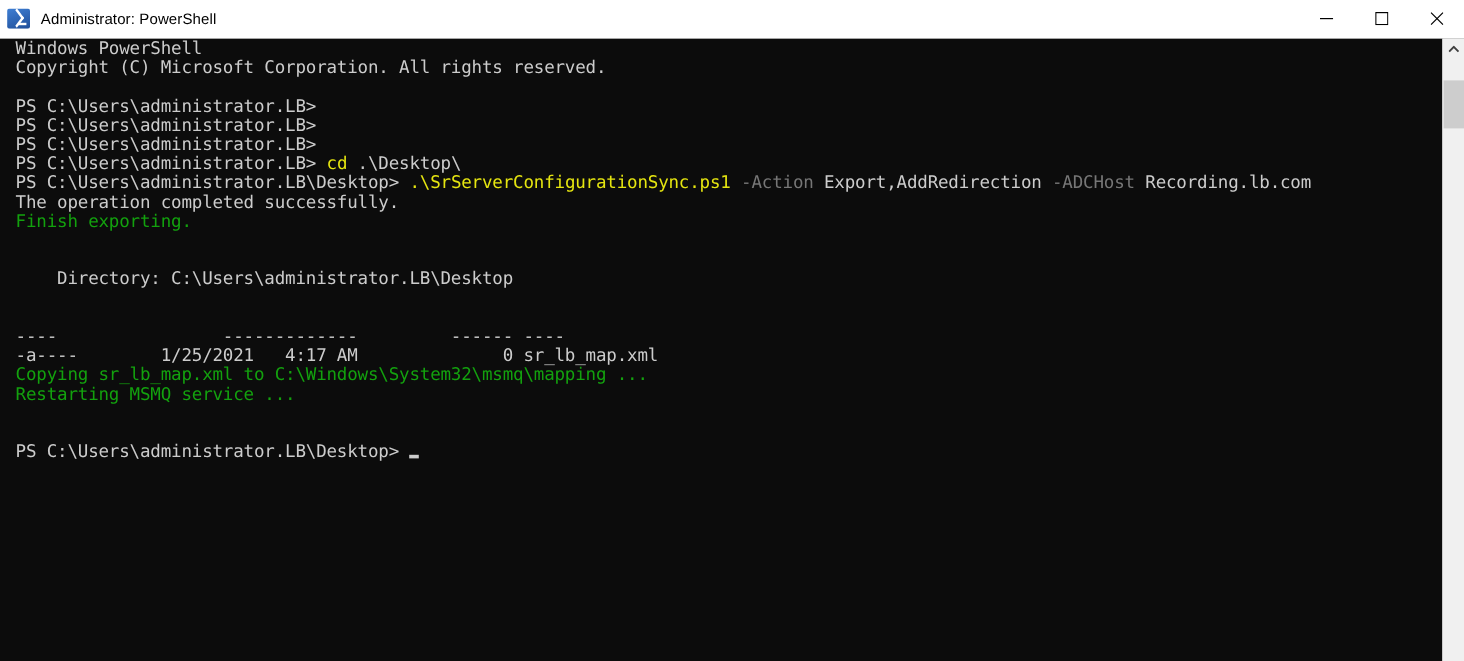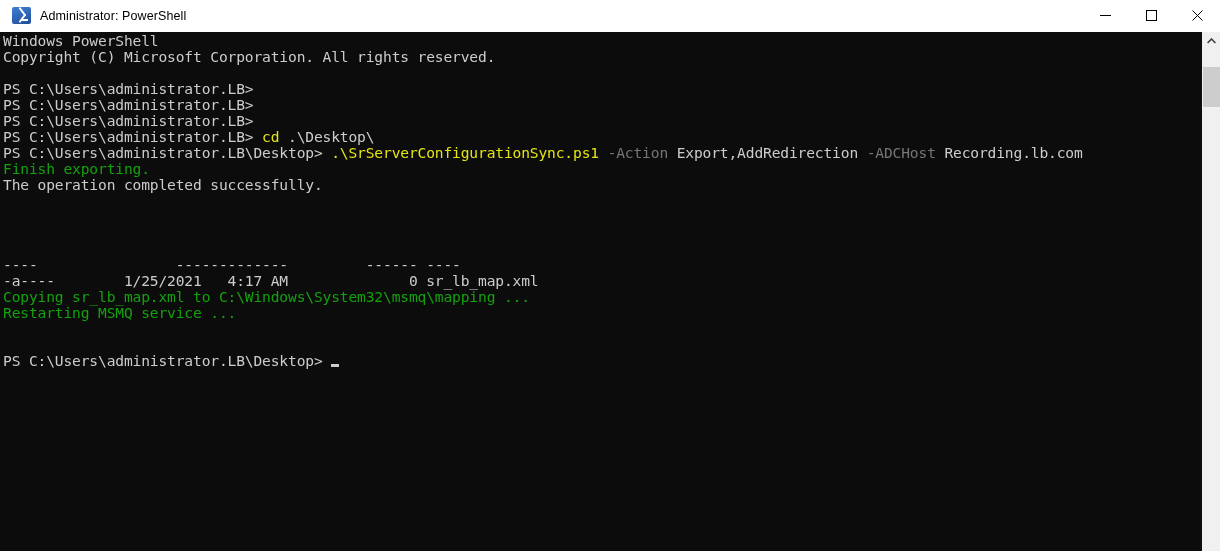--- a/index.html
+++ b/index.html
@@ -30,21 +30,21 @@
     background: #ffffff;
     display: flex;
     align-items: center;
     border-bottom: 1px solid #ffffff;
     position: relative;
     z-index: 5;
   }
   #title-left {
     display: flex;
     align-items: center;
-    padding-left: 12px;
+    padding-left: 6px;
     flex: 1 1 auto;
     overflow: hidden;
   }
   .ps-icon {
     width: 19px;
     height: 17px;
     border-radius: 2px;
     background: #2b5ba8;
     background: linear-gradient(160deg, #3f7fd4 0%, #1f4e99 100%);
     display: inline-block;
@@ -108,21 +108,21 @@
     overflow: hidden;
     position: relative;
   }
   .line {
     font-family: "DejaVu Sans Mono", monospace;
     font-size: 14.6px;
     line-height: 16px;
     height: 16px;
     color: #cccccc;
     white-space: pre;
-    padding-left: 3px;
+    padding-left: 13px;
     letter-spacing: -0.15px;
   }
   .c-white  { color: #cccccc; }
   .c-green  { color: #13a10e; }
   .c-yellow { color: #e5e510; }
   .c-gray   { color: #767676; }
 
   .cursor {
     display: inline-block;
     width: 8px;
@@ -204,24 +204,25 @@
   <div id="console-wrap">
     <div id="console">
         <div class="line"><span class="c-white">Windows PowerShell</span></div>
         <div class="line"><span class="c-white">Copyright (C) Microsoft Corporation. All rights reserved.</span></div>
         <div class="line"><span class="c-white"></span></div>
         <div class="line"><span class="c-white">PS C:\Users\administrator.LB&gt;</span></div>
         <div class="line"><span class="c-white">PS C:\Users\administrator.LB&gt;</span></div>
         <div class="line"><span class="c-white">PS C:\Users\administrator.LB&gt;</span></div>
         <div class="line"><span class="c-white">PS C:\Users\administrator.LB&gt; </span><span class="c-yellow">cd</span><span class="c-white"> .\Desktop\</span></div>
         <div class="line"><span class="c-white">PS C:\Users\administrator.LB\Desktop&gt; </span><span class="c-yellow">.\SrServerConfigurationSync.ps1</span><span class="c-white"> </span><span class="c-gray">-Action</span><span class="c-white"> Export,AddRedirection </span><span class="c-gray">-ADCHost</span><span class="c-white"> Recording.lb.com</span></div>
+        <div class="line"><span class="c-white">The operation completed successfully.</span></div>
         <div class="line"><span class="c-green">Finish exporting.</span></div>
-        <div class="line"><span class="c-white">The operation completed successfully.</span></div>
-        <div class="line"><span class="c-white"></span></div>
-        <div class="line"><span class="c-white"></span></div>
+        <div class="line"><span class="c-white"></span></div>
+        <div class="line"><span class="c-white"></span></div>
+        <div class="line"><span class="c-white">    Directory: C:\Users\administrator.LB\Desktop</span></div>
         <div class="line"><span class="c-white"></span></div>
         <div class="line"><span class="c-white"></span></div>
         <div class="line"><span class="c-white">----                -------------         ------ ----</span></div>
         <div class="line"><span class="c-white">-a----        1/25/2021   4:17 AM              0 sr_lb_map.xml</span></div>
         <div class="line"><span class="c-green">Copying sr_lb_map.xml to C:\Windows\System32\msmq\mapping ...</span></div>
         <div class="line"><span class="c-green">Restarting MSMQ service ...</span></div>
         <div class="line"><span class="c-white"></span></div>
         <div class="line"><span class="c-white"></span></div>
         <div class="line"><span class="c-white">PS C:\Users\administrator.LB\Desktop&gt;</span><span class="cursor"></span></div>
       </div>

